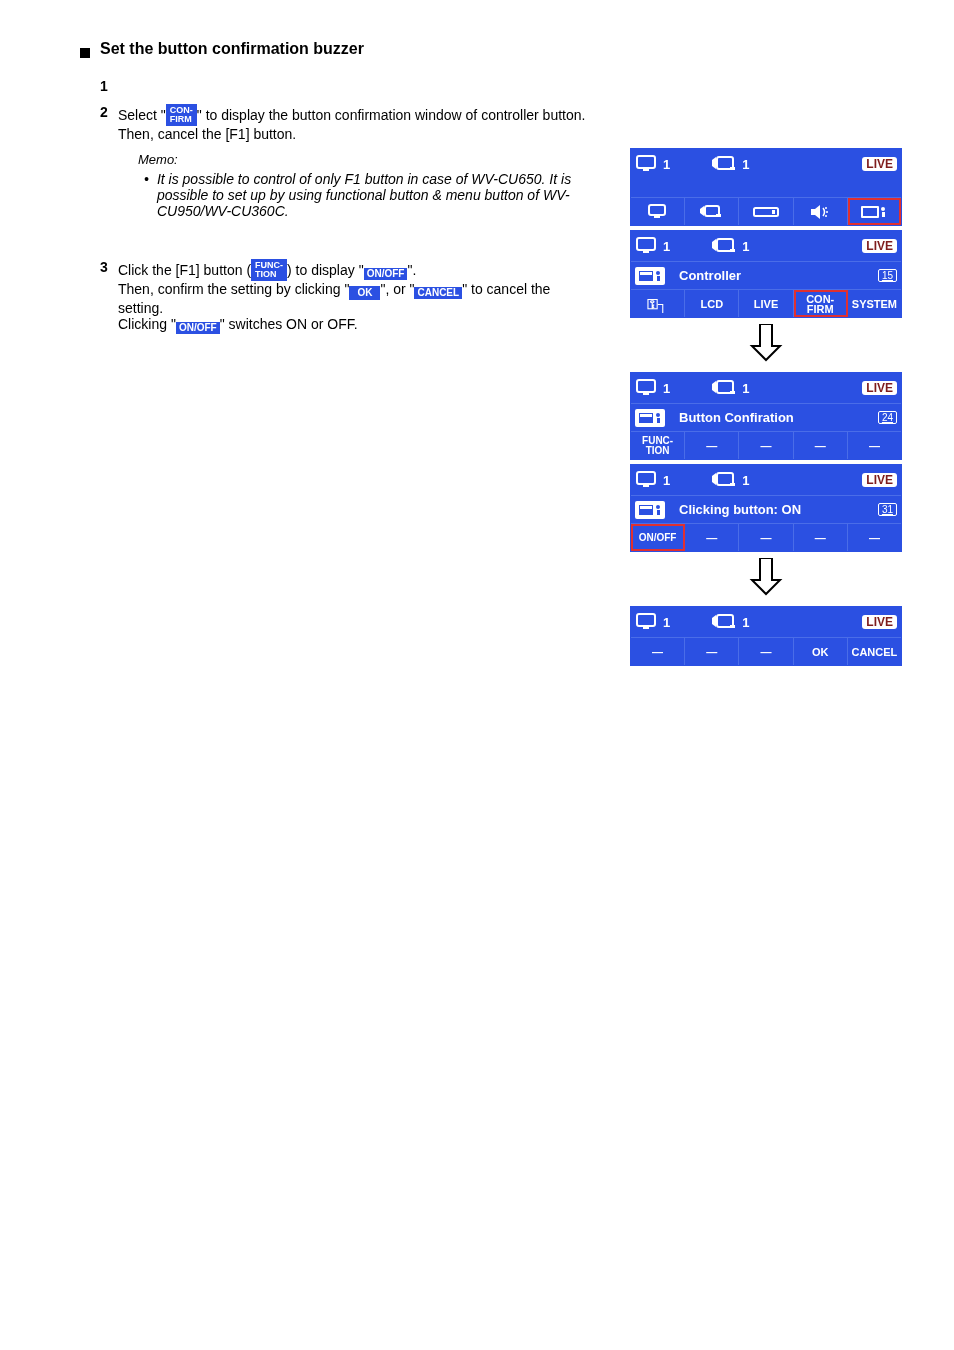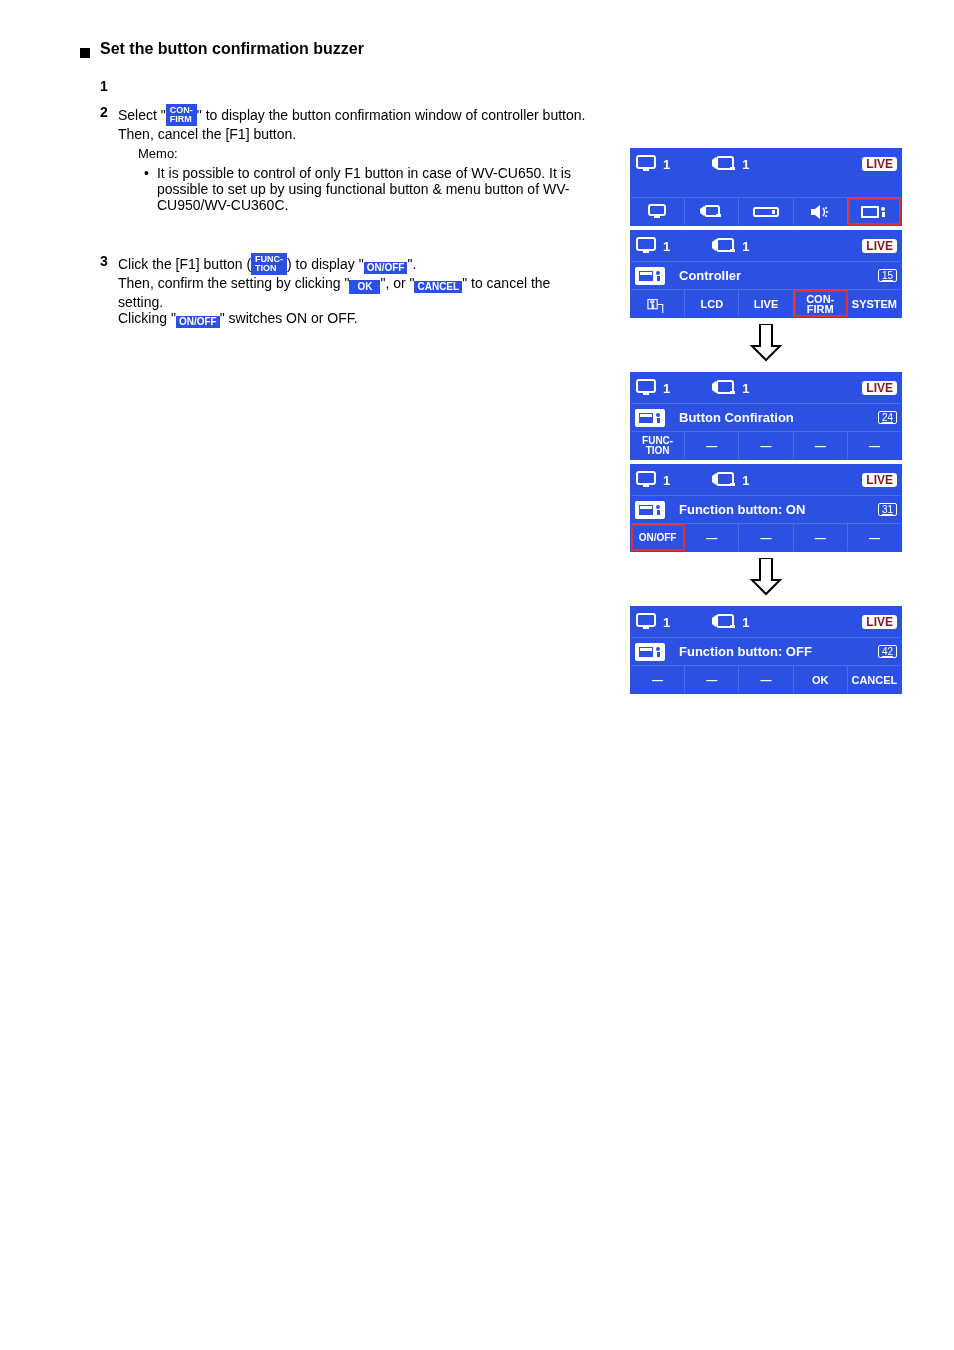--- a/index.html
+++ b/index.html
@@ -40,21 +40,21 @@
     color: #fff;
     font-size: 10px;
     font-weight: bold;
     padding: 2px 4px;
     line-height: 10px;
     vertical-align: -2px;
   }
   .inline-tag2 { padding: 1px 3px; }
   .inline-func { line-height: 9px; font-size: 9px; }
 
-  .memo { margin-top: 4px; margin-left: 20px; }
+  .memo { margin-top: 10px; margin-left: 20px; font-style: italic; }
   .memo-label { font-size: 13px; margin-bottom: 4px; }
   .memo-bullet { margin-left: 6px; font-size: 14px; display: flex; }
   .memo-dot { margin-right: 8px; }
 
   
   .screens {
     position: absolute;
     right: 52px;
     top: 148px;
     width: 272px;
@@ -355,21 +355,21 @@
     </div>
     <div class="subtitle">
       <span class="ctrl-icon">
           <svg width="24" height="12" viewBox="0 0 24 12">
             <rect x="1" y="1" width="14" height="10" fill="#2b50e2"></rect>
             <rect x="2" y="2" width="12" height="3" fill="#fff"></rect>
             <circle cx="20" cy="3" r="2" fill="#2b50e2"></circle>
             <rect x="19" y="6" width="3" height="5" fill="#2b50e2"></rect>
           </svg>
         </span>
-      <span class="label">Function button: ON</span>
+      <span class="label">Clicking button: ON</span>
       <span class="pagebox">31</span>
     </div>
     <div class="btnrow">
       <div class="btncell hl" style="font-size:10px;">ON/OFF</div>
       <div class="btncell">—</div>
       <div class="btncell">—</div>
       <div class="btncell">—</div>
       <div class="btncell">—</div>
     </div>
   </div>
@@ -395,32 +395,20 @@
             <svg class="mono" width="28" height="18" viewBox="0 0 28 18">
               <path d="M2 5 L6 2 L6 14 L2 11 Z" f="" fill="#fff"></path>
               <rect x="7" y="2" width="16" height="12" rx="2" fill="none" stroke="#fff" stroke-width="2"></rect>
               <rect x="20" y="12" width="5" height="3" fill="#fff"></rect>
             </svg>
           </span>
           <span class="num">1</span>
       </div>
       <span class="live-badge">LIVE</span>
     </div>
-    <div class="subtitle">
-      <span class="ctrl-icon">
-          <svg width="24" height="12" viewBox="0 0 24 12">
-            <rect x="1" y="1" width="14" height="10" fill="#2b50e2"></rect>
-            <rect x="2" y="2" width="12" height="3" fill="#fff"></rect>
-            <circle cx="20" cy="3" r="2" fill="#2b50e2"></circle>
-            <rect x="19" y="6" width="3" height="5" fill="#2b50e2"></rect>
-          </svg>
-        </span>
-      <span class="label">Function button: OFF</span>
-      <span class="pagebox">42</span>
-    </div>
     <div class="btnrow">
       <div class="btncell">—</div>
       <div class="btncell">—</div>
       <div class="btncell">—</div>
       <div class="btncell">OK</div>
       <div class="btncell">CANCEL</div>
     </div>
   </div>
 
 </div>

